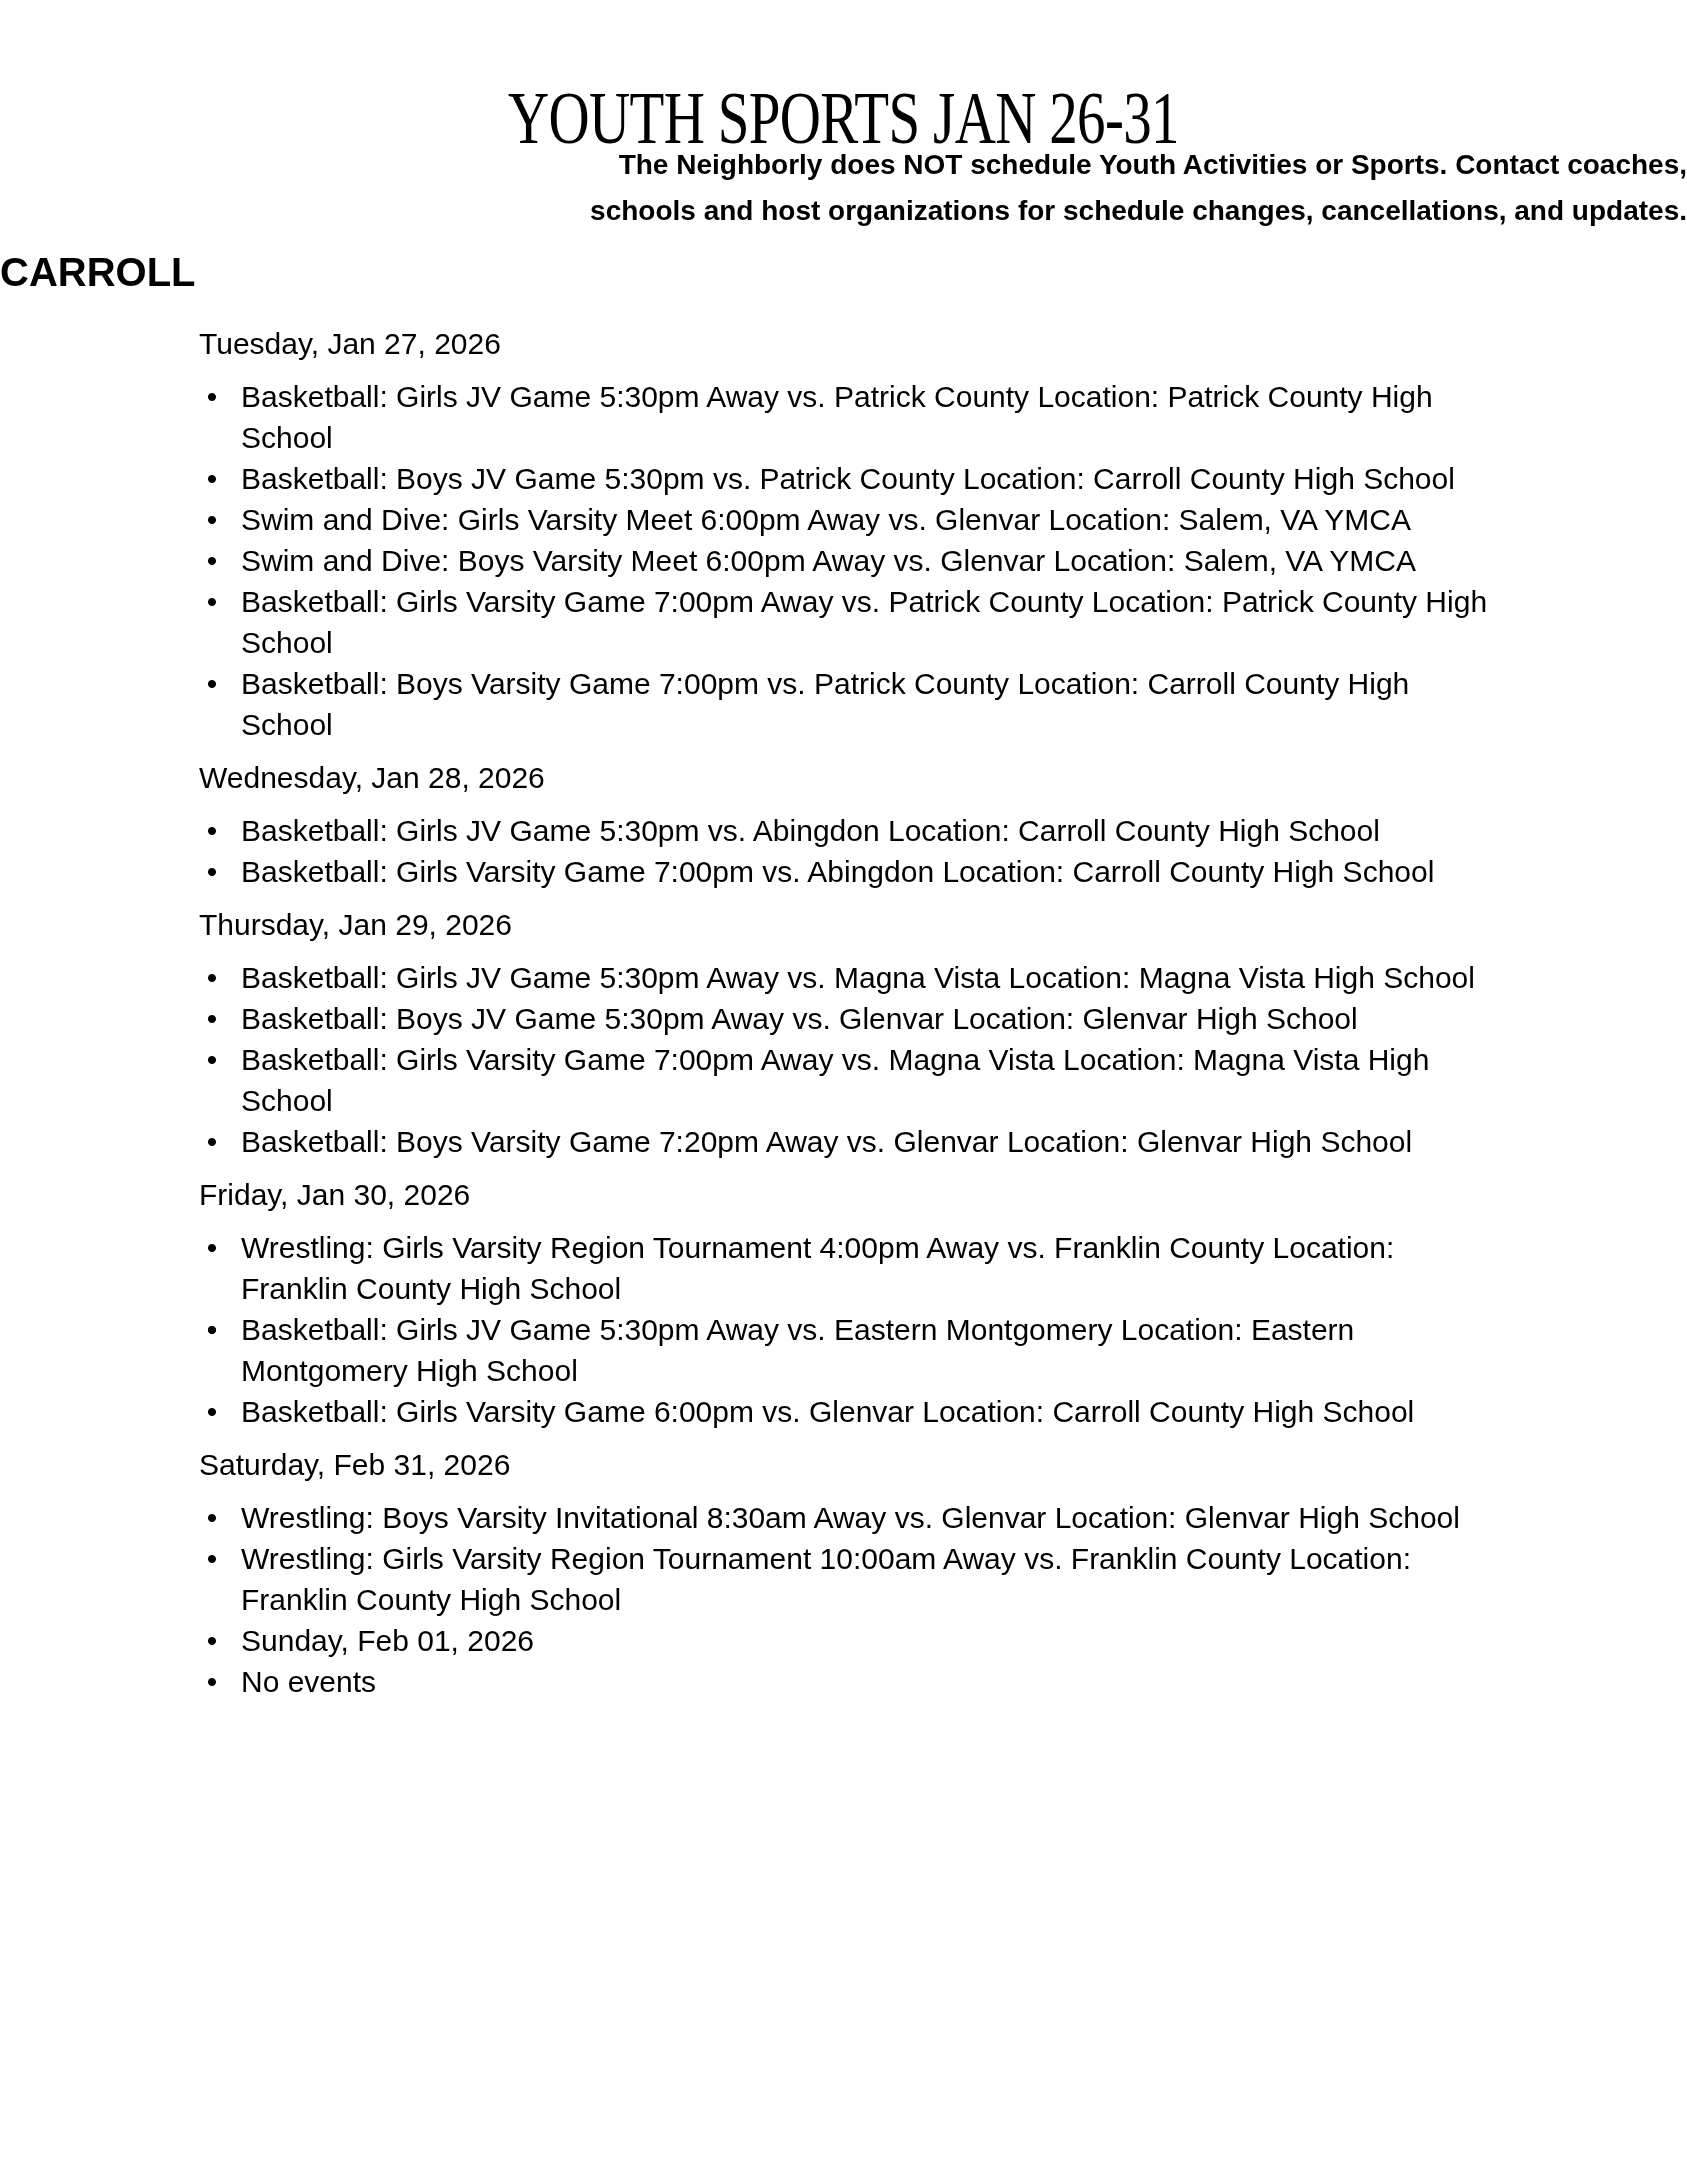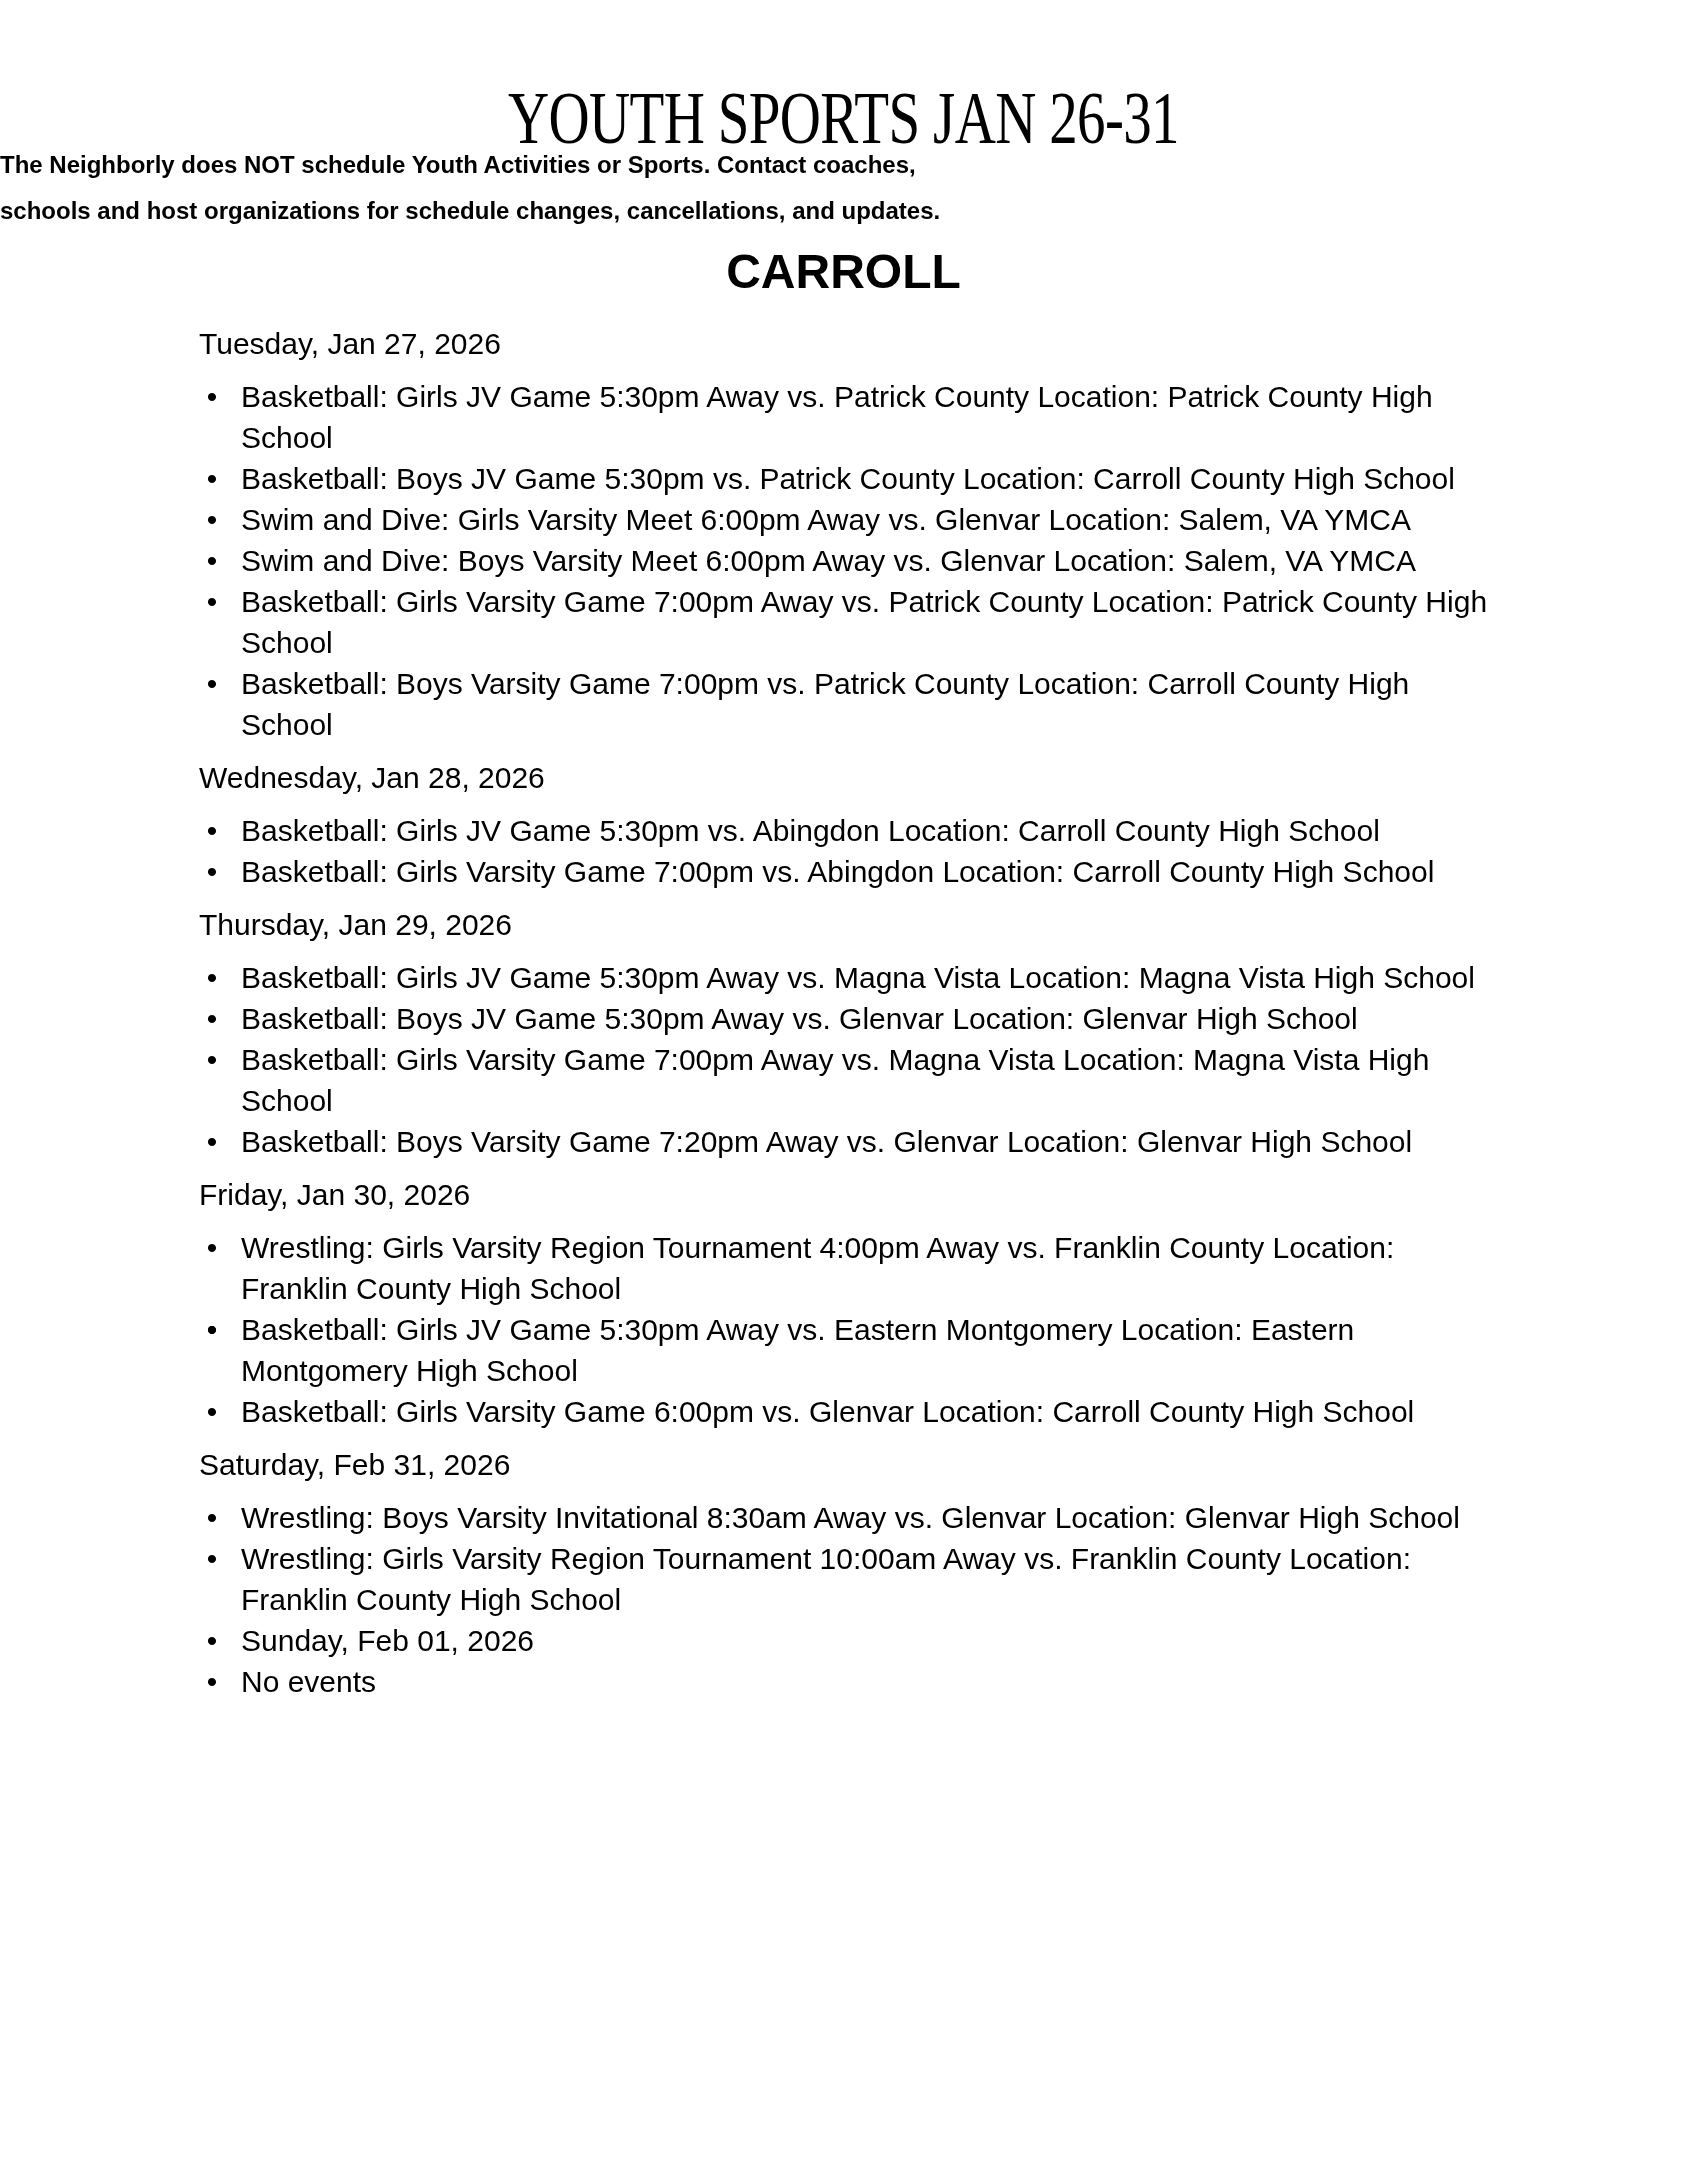--- a/index.html
+++ b/index.html
@@ -3,28 +3,28 @@
 <meta charset="utf-8">
 <style>
   html, body { margin: 0; padding: 0; background: #ffffff; }
   body { width: 1687px; height: 2183px; position: relative; overflow: hidden; color: #000; }
   .title {
     position: absolute; left: 0; width: 1687px; top: 78px; text-align: center;
     font-family: "Liberation Serif", "DejaVu Serif", serif; font-size: 73px; line-height: 81px;
     transform: scaleX(0.78); transform-origin: center; letter-spacing: -0.8px;
   }
   .disclaimer {
-    position: absolute; left: 0; width: 1687px; top: 142px; text-align: left;
+    position: absolute; left: 0; width: 1687px; top: 142px; text-align: right;
     font-family: "Liberation Sans", "DejaVu Sans", sans-serif; font-weight: bold;
-    font-size: 24px; line-height: 46px;
+    font-size: 28px; line-height: 46px;
   }
   .town {
-    position: absolute; left: 0; width: 1687px; top: 240px; text-align: center;
+    position: absolute; left: 0; width: 1687px; top: 240px; 
     font-family: "Liberation Sans", "DejaVu Sans", sans-serif; font-weight: bold;
-    font-size: 48px; line-height: 64px;
+    font-size: 40px; line-height: 64px;
   }
   .schedule {
     position: absolute; left: 187px; top: 311px; width: 1316px;
     font-family: "Liberation Sans", "DejaVu Sans", sans-serif;
     font-size: 30px; line-height: 41px;
   }
   .day-heading { margin: 12px; padding: 0; }
   ul.events { list-style: none; margin: 0; padding: 0 0 0 54px; }
   ul.events li { position: relative; padding-right: 0; }
   ul.events li .bullet {

